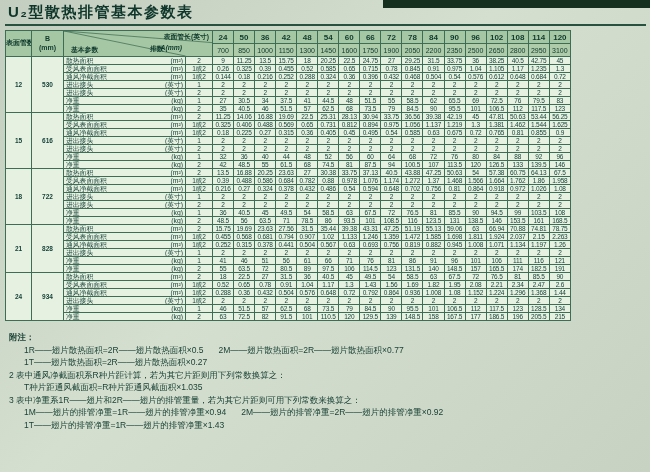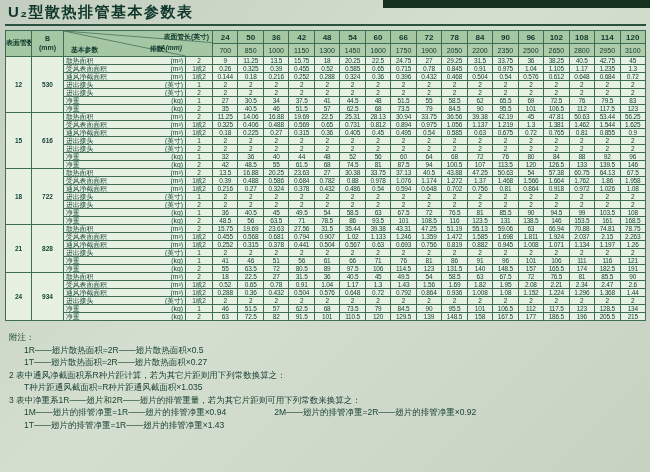--- a/index.html
+++ b/index.html
@@ -7,21 +7,21 @@
   body {
     width:650px; height:472px; position:relative; overflow:hidden;
     background: linear-gradient(135deg,#c3cec0 0%,#d5dfcf 45%,#c7d2c3 100%);
     font-family:"Liberation Sans","DejaVu Sans",sans-serif;
     color:#143f32;
   }
   .top-bar { position:absolute; top:0; left:383px; width:267px; height:8px; background:#15301f; }
   .page-title { position:absolute; top:3px; left:8px; font-size:15px; font-weight:bold; color:#0e362a; letter-spacing:1.5px;text-align:center; }
   .title-rule { position:absolute; top:24px; left:5px; width:641px; height:2px; background:#27523f; }
 
-  table.tbl { position:absolute; top:30px; left:5px; width:641px; border-collapse:collapse; table-layout:fixed; }
+  table.tbl { position:absolute; top:30px; left:5px; width:566px; border-collapse:collapse; table-layout:fixed; }
   .tbl th,.tbl td { border:1px solid #3e6d56; padding:0; text-align:center; overflow:hidden; white-space:nowrap; }
   .tbl thead th { background:#a6c7a4; color:#0f3a2d; }
   .h-in { font-size:8px; font-weight:bold; height:13px; }
   .h-mm { font-size:7px; font-weight:normal; height:13px; background:#aecbaa !important; }
   .corner-th { font-size:7px; line-height:1.15; font-weight:bold; }
   .col-tubes { width:26px; } .col-b { width:32px; } .col-label { width:122px; } .col-rows { width:27px; }
 
   .diag { position:relative; background:#a6c7a4; }
   .diag svg { position:absolute; left:0; top:0; width:100%; height:100%; }
   .diag span { position:absolute; font-size:6.8px; font-weight:bold; color:#0f3a2d; }
@@ -31,23 +31,23 @@
   .diag .d-amm { right:30px; top:13px; font-style:italic; }
 
   .tbl tbody td { background:#e7f1e1; font-size:6.5px; height:7px; line-height:7px; color:#16443a; }
   td.group-td { background:#dcead5; font-size:8px; font-weight:bold; }
   td.label-td { text-align:left; }
   .lbl { display:flex; justify-content:space-between; padding:0 2px; font-size:6.8px; }
   td.rows-td { font-size:6.2px; }
   td.val-td { font-size:6.3px; letter-spacing:-0.2px; }
 
   .notes { position:absolute; top:331px; left:9px; width:636px; font-size:8.5px; line-height:1.48; color:#1a4336; }
-  .notes-title { font-weight:normal; }
+  .notes-title { font-weight:bold; }
   .note-head { }
-  .note-line { padding-left:15px; display:flex; gap:48px; }
+  .note-line { padding-left:15px; display:flex; gap:15px; }
 </style>
 </head>
 <body>
 
 <div class="top-bar"></div>
 
 <div class="page-title">U₂型散热排管基本参数表</div>
 <div class="title-rule"></div>
 
 <table class="tbl">
@@ -983,20 +983,21 @@
         <td class="val-td">205.5</td>
         <td class="val-td">215</td>
       </tr>
     </tbody>
 </table>
 
 <div class="notes">
   <div class="notes-title">附注：</div>
     <div class="note-line">
       <span>1R——翅片散热面积=2R——翅片散热面积×0.5</span>
+      <span>2M——翅片散热面积=2R——翅片散热面积×0.77</span>
     </div>
     <div class="note-line">
       <span>1T——翅片散热面积=2R——翅片散热面积×0.27</span>
     </div>
     <div class="note-head">2 表中通风净截面积系R种片距计算，若为其它片距则用下列常数换算之：</div>
     <div class="note-line">
       <span>T种片距通风截面积=R种片距通风截面积×1.035</span>
     </div>
     <div class="note-head">3 表中净重系1R——翅片和2R——翅片的排管重量，若为其它片距则可用下列常数来换算之：</div>
     <div class="note-line">

